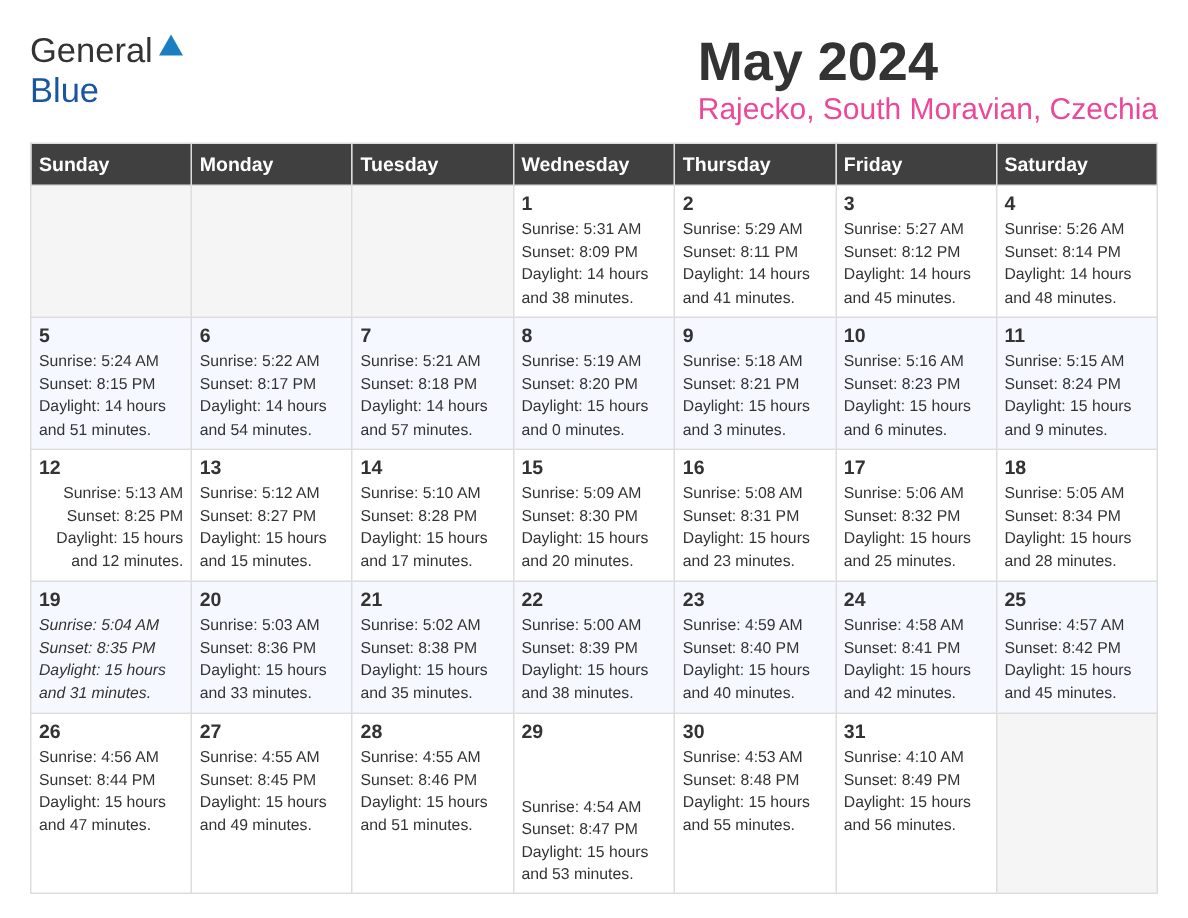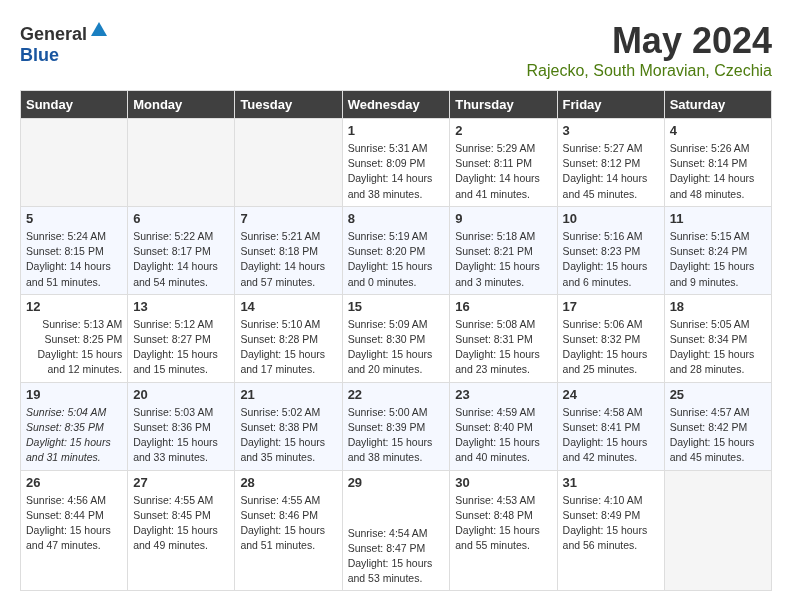--- a/index.html
+++ b/index.html
@@ -14,41 +14,40 @@
       display: flex;
       justify-content: space-between;
       align-items: flex-start;
       margin-bottom: 10px;
     }
     .logo {
       display: flex;
       align-items: center;
     }
     .logo-text {
-      font-size: 18px;
-      font-weight: bold;
+      font-size: 23px;
+      font-weight: normal;
     }
     .logo-general { color: #333; }
     .logo-blue { color: #1a56a0; }
     .logo-icon {
       width: 20px;
       height: 20px;
       margin-left: 2px;
     }
     .title-block {
-      text-align: right;
     }
     .month-title {
       font-size: 36px;
       font-weight: bold;
       color: #333;
     }
     .location-title {
-      font-size: 16px;
-      color: #4d7c0f;
+      font-size: 20px;
+      color: #ec4899;
     }
     table {
       width: 100%;
       border-collapse: collapse;
     }
     th {
       background-color: #404040;
       color: #fff;
       font-size: 13px;
       font-weight: bold;

